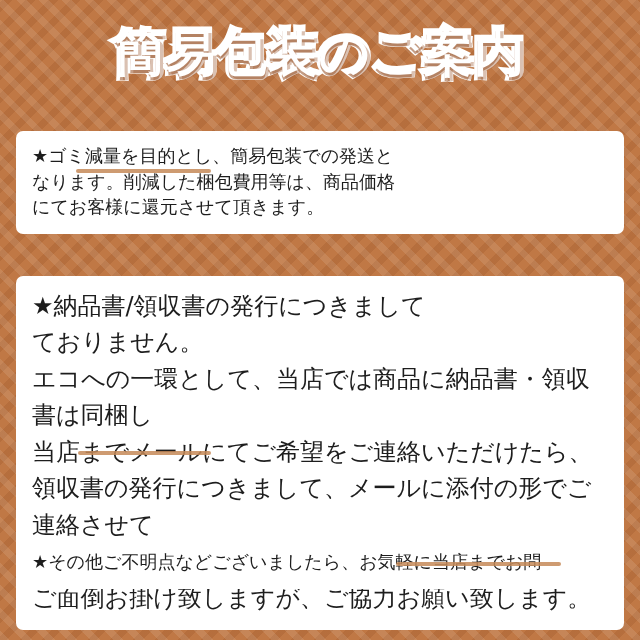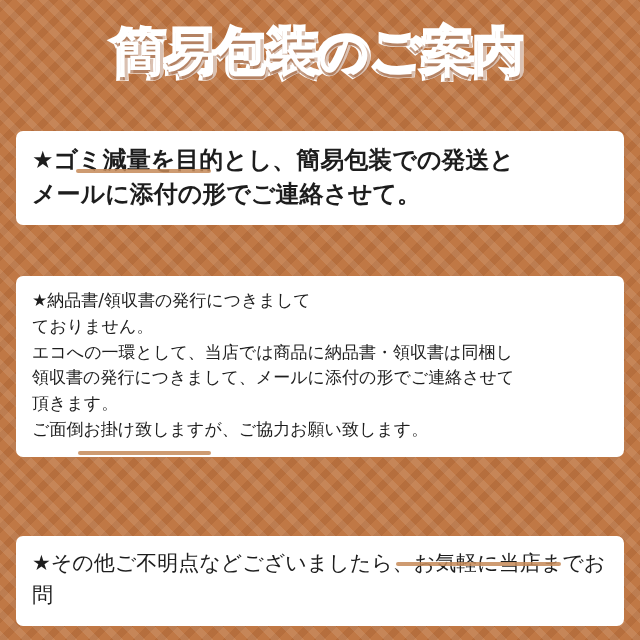--- a/index.html
+++ b/index.html
@@ -55,33 +55,32 @@
     border-radius: 7px;
     padding: 12px 16px 14px 16px;
     color: #1d1d1d;
   }
   .card p {
     margin: 0;
     font-family: "DejaVu Sans", sans-serif;
   }
   #card1 { top: 131px; }
   #card1 p {
-    font-size: 24px;
+    font-size: 18px;
     line-height: 1.42;
     letter-spacing: 0px;
-    font-weight: bold;
   }
   #card2 { top: 276px; }
   #card2 p {
-    font-size: 17px;
+    font-size: 24px;
     line-height: 1.52;
   }
   #card3 { top: 536px; }
   #card3 p {
-    font-size: 21px;
+    font-size: 18px;
     line-height: 1.52;
   }
   .u-line {
     position: absolute;
     height: 4px;
     background: #c58a58;
     opacity: 0.85;
     border-radius: 2px;
   }
 </style>
@@ -89,28 +88,30 @@
 <body>
 
 <div id="page">
 
   <div class="title-wrap">
     <span class="title">簡易包装のご案内</span>
   </div>
 
   <div class="card" id="card1">
     <p>★ゴミ減量を目的とし、簡易包装での発送と</p>
-    <p>メールに添付の形でご連絡させて。</p>
+    <p>なります。削減した梱包費用等は、商品価格</p>
+    <p>にてお客様に還元させて頂きます。</p>
     <div class="u-line" style="left:60px; top:38px; width:135px;"></div>
   </div>
 
   <div class="card" id="card2">
     <p>★納品書/領収書の発行につきまして</p>
     <p>ておりません。</p>
     <p>エコへの一環として、当店では商品に納品書・領収書は同梱し</p>
+    <p>当店までメールにてご希望をご連絡いただけたら、</p>
     <p>領収書の発行につきまして、メールに添付の形でご連絡させて</p>
     <p>頂きます。</p>
     <p>ご面倒お掛け致しますが、ご協力お願い致します。</p>
     <div class="u-line" style="left:62px; top:175px; width:133px;"></div>
   </div>
 
   <div class="card" id="card3">
     <p>★その他ご不明点などございましたら、お気軽に当店までお問</p>
     <div class="u-line" style="left:380px; top:26px; width:165px;"></div>
   </div>

